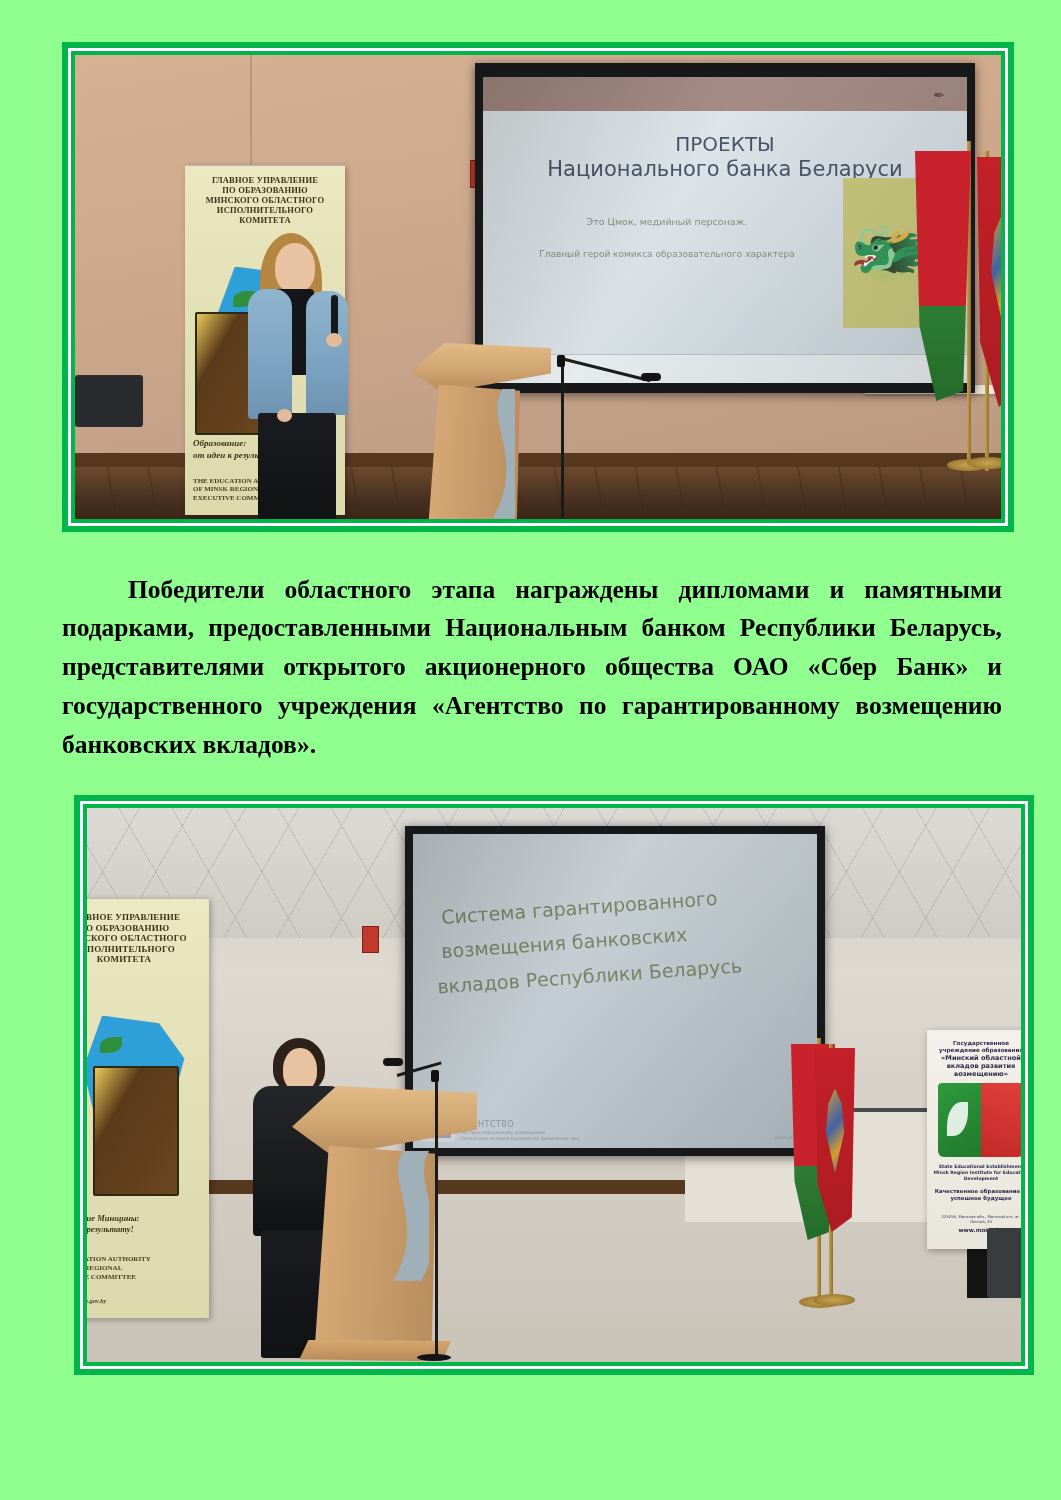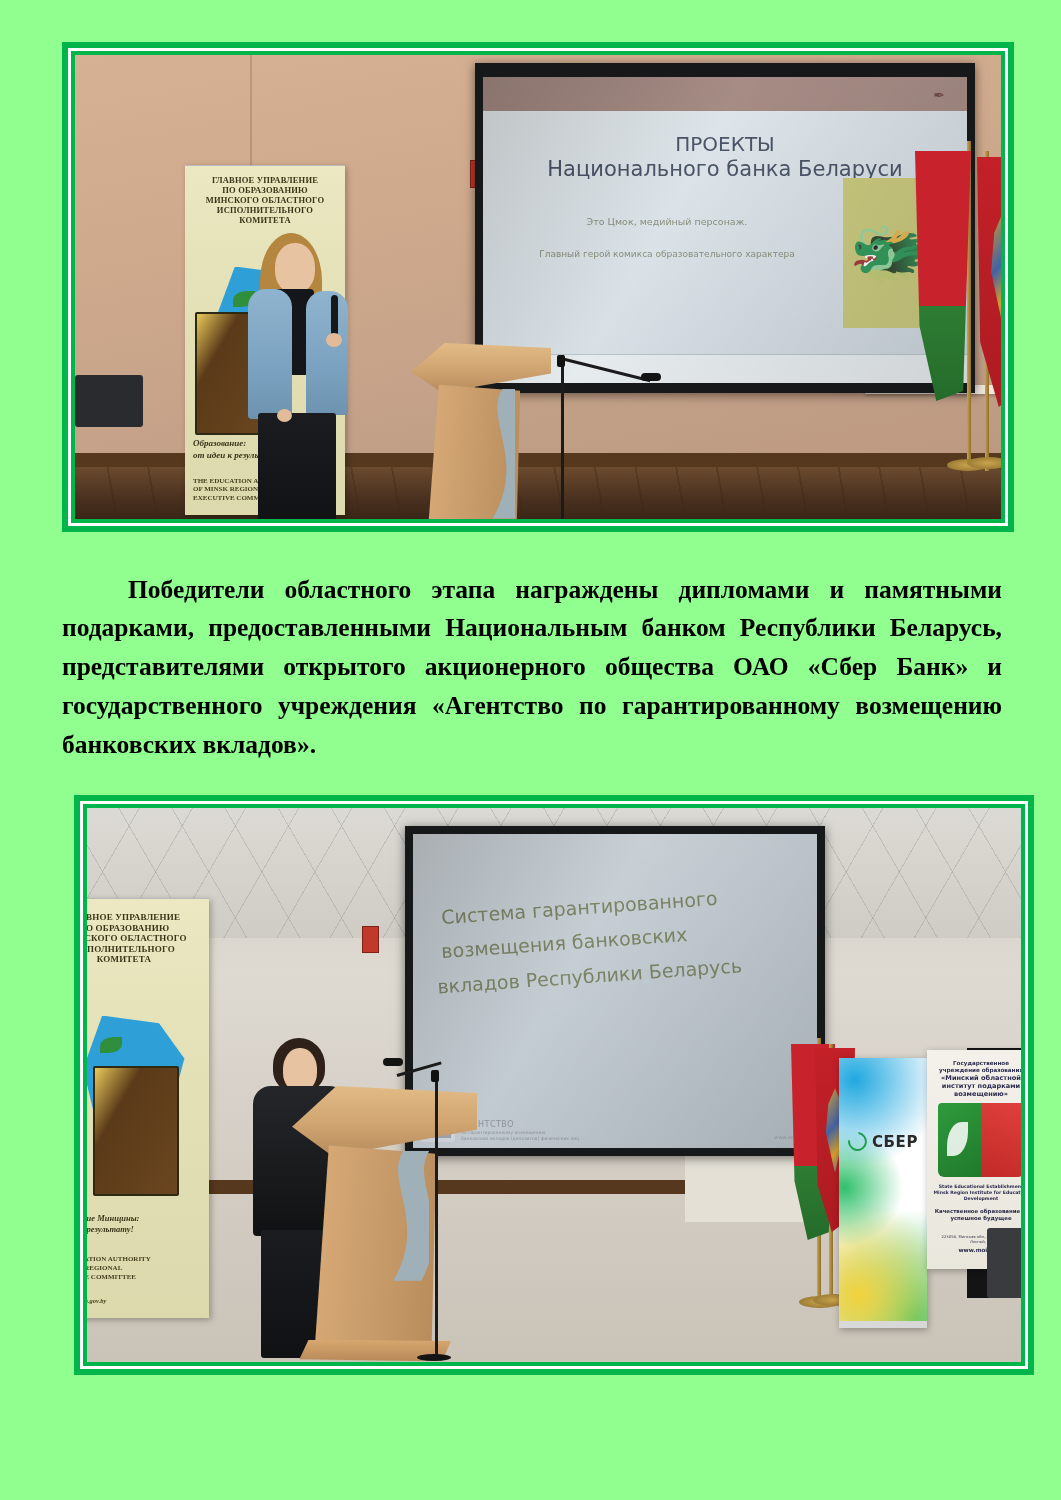--- a/index.html
+++ b/index.html
@@ -762,34 +762,27 @@
           <div class="flag-stand" style="left:12px; top:258px;"></div>
         </div>
         <div class="flag" style="left:726px; top:236px; width:50px; height:262px;">
           <div class="flag-pole" style="left:16px; top:0; height:262px;"></div>
           <div class="flag-cloth-red" style="left:2px; top:4px; width:40px; height:184px;">
             <div class="flag-emblem"></div>
           </div>
           <div class="flag-stand" style="left:0px; top:250px;"></div>
         </div>
 
-        <div class="sber-banner" style="left:752px; top:250px; width:88px; height:270px;">
-          <div class="sber-logo-row" style="top:74px;">
-            <span class="sber-ring"></span>
-            <span class="sber-word">СБЕР</span>
-          </div>
-          <div class="sber-foot"></div>
-        </div>
-
-        <div class="moiro-banner" style="left:840px; top:242px; width:108px; height:219px;">
+
+        <div class="moiro-banner" style="left:840px; top:222px; width:108px; height:219px;">
           <div class="moiro-head" style="top:10px; font-size:5.6px;">
             <div>Государственное</div>
             <div>учреждение образования</div>
             <div style="font-size:6.6px;">«Минский областной</div>
-            <div style="font-size:6.6px;">институт подарками</div>
+            <div style="font-size:6.6px;">вкладов развития</div>
             <div style="font-size:6.6px;">возмещению»</div>
           </div>
           <div class="moiro-book" style="left:10%; top:24%; width:80%; height:34%;">
             <div class="bk-left">
               <div class="bk-leaf"></div>
             </div>
             <div class="bk-right"></div>
           </div>
           <div class="moiro-en" style="top:61%; font-size:4.6px;">
             <div>State Educational Establishment</div>

